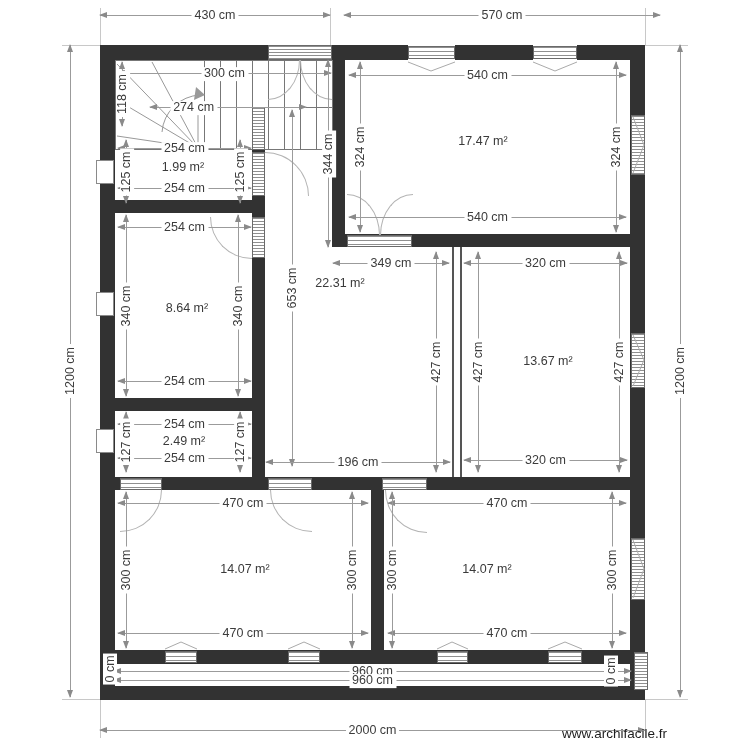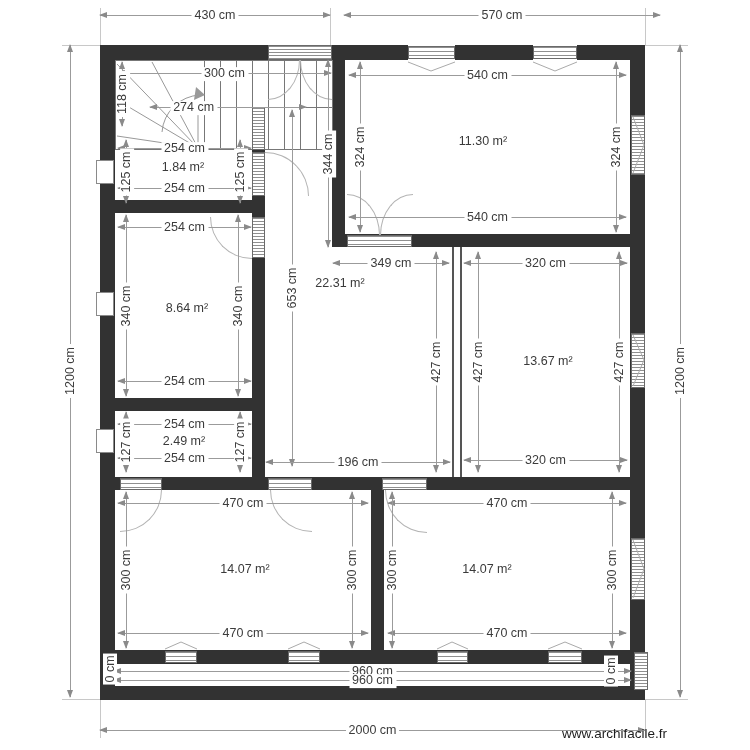--- a/index.html
+++ b/index.html
@@ -174,35 +174,35 @@
     </div>
   <div class="dimh" style="left:118px;top:188px;width:133px">
       <span class="lab">254 cm</span>
     </div>
   <div class="dimv" style="left:126px;top:140px;height:63px">
       <span class="lab">125 cm</span>
     </div>
   <div class="dimv" style="left:240px;top:140px;height:63px">
       <span class="lab">125 cm</span>
     </div>
-  <div class="room-label" style="left:183px;top:167px">1.84 m²</div>
+  <div class="room-label" style="left:183px;top:167px">1.99 m²</div>
 
   <div class="dimh" style="left:349px;top:75px;width:277px">
       <span class="lab">540 cm</span>
     </div>
   <div class="dimh" style="left:349px;top:217px;width:277px">
       <span class="lab">540 cm</span>
     </div>
   <div class="dimv" style="left:360px;top:62px;height:170px">
       <span class="lab">324 cm</span>
     </div>
   <div class="dimv" style="left:616px;top:62px;height:170px">
       <span class="lab">324 cm</span>
     </div>
-  <div class="room-label" style="left:483px;top:141px">11.30 m²</div>
+  <div class="room-label" style="left:483px;top:141px">17.47 m²</div>
 
   <div class="dimh" style="left:118px;top:227px;width:133px">
       <span class="lab">254 cm</span>
     </div>
   <div class="dimh" style="left:118px;top:381px;width:133px">
       <span class="lab">254 cm</span>
     </div>
   <div class="dimv" style="left:126px;top:215px;height:181px">
       <span class="lab">340 cm</span>
     </div>

